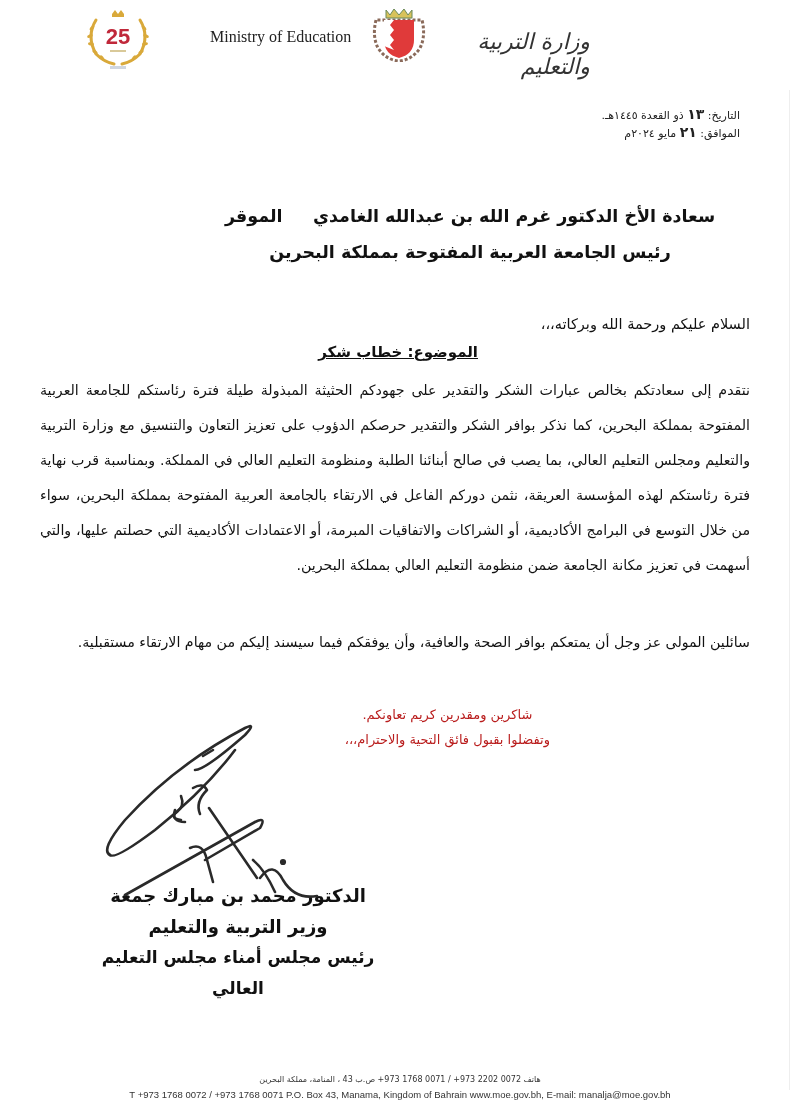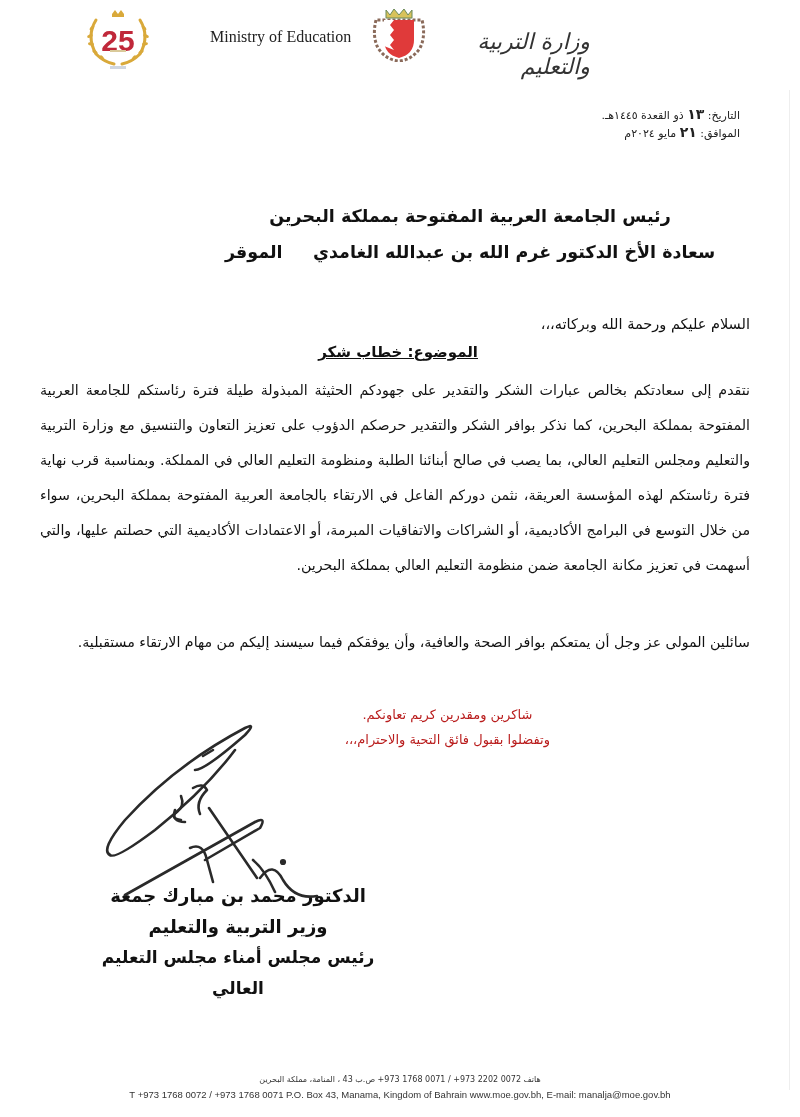--- a/index.html
+++ b/index.html
@@ -53,21 +53,21 @@
       <ellipse cx="13" cy="46" rx="3" ry="1.6" transform="rotate(35 13 46)"></ellipse>
       <ellipse cx="20" cy="52" rx="3" ry="1.6" transform="rotate(55 20 52)"></ellipse>
       <ellipse cx="62" cy="22" rx="3" ry="1.6" transform="rotate(50 62 22)"></ellipse>
       <ellipse cx="64" cy="30" rx="3" ry="1.6" transform="rotate(20 64 30)"></ellipse>
       <ellipse cx="63" cy="38" rx="3" ry="1.6" transform="rotate(-10 63 38)"></ellipse>
       <ellipse cx="59" cy="46" rx="3" ry="1.6" transform="rotate(-35 59 46)"></ellipse>
       <ellipse cx="52" cy="52" rx="3" ry="1.6" transform="rotate(-55 52 52)"></ellipse>
       <path d="M30 8 L33 4 L36 8 L39 4 L42 8 L42 11 L30 11 Z"></path>
     </g>
   </svg>
-  <div style="position:absolute;left:0;top:18px;width:72px;text-align:center;font-family:'Liberation Sans',sans-serif;font-weight:bold;font-size:30px;color:#c0283a;">25</div>
+  <div style="position:absolute;left:0;top:18px;width:72px;text-align:center;font-family:'Liberation Sans',sans-serif;font-weight:bold;font-size:22px;color:#c0283a;">25</div>
   <div style="position:absolute;left:28px;top:44px;width:16px;height:2px;background:#d9c999;"></div>
   <div style="position:absolute;left:28px;top:60px;width:16px;height:3px;background:#cfd6e0;"></div>
 </div>
 
 <div class="abs ministry-en">Ministry of Education</div>
 
 <div class="abs crest">
   <svg width="58" height="56" viewBox="0 0 58 56">
     <path d="M6 14 Q2 30 8 42 Q16 54 29 55 Q42 54 50 42 Q56 30 52 14 Z" fill="none" stroke="#8a6a5a" stroke-width="3" stroke-dasharray="3 2"></path>
     <path d="M16 4 L20 9 L24 3 L29 9 L34 3 L38 9 L42 4 L42 12 L16 12 Z" fill="#d8c25a" stroke="#6a8a5a" stroke-width="1"></path>
@@ -87,22 +87,22 @@
     <span>ذو القعدة ١٤٤٥هـ.</span>
   </div>
   <div>
     <span>الموافق:</span>
     <span class="num">٢١</span>
     <span>مايو ٢٠٢٤م</span>
   </div>
 </div>
 
 <div class="abs addressee">
+  <div style="white-space:pre;">سعادة الأخ الدكتور غرم الله بن عبدالله الغامدي     الموقر</div>
   <div>رئيس الجامعة العربية المفتوحة بمملكة البحرين</div>
-  <div style="white-space:pre;">سعادة الأخ الدكتور غرم الله بن عبدالله الغامدي     الموقر</div>
 </div>
 
 <div class="abs greeting">السلام عليكم ورحمة الله وبركاته،،،</div>
 <div class="abs subject">الموضوع: خطاب شكر</div>
 
 <div class="abs para para1">نتقدم إلى سعادتكم بخالص عبارات الشكر والتقدير على جهودكم الحثيثة المبذولة طيلة فترة رئاستكم للجامعة العربية المفتوحة بمملكة البحرين، كما نذكر بوافر الشكر والتقدير حرصكم الدؤوب على تعزيز التعاون والتنسيق مع وزارة التربية والتعليم ومجلس التعليم العالي، بما يصب في صالح أبنائنا الطلبة ومنظومة التعليم العالي في المملكة. وبمناسبة قرب نهاية فترة رئاستكم لهذه المؤسسة العريقة، نثمن دوركم الفاعل في الارتقاء بالجامعة العربية المفتوحة بمملكة البحرين، سواء من خلال التوسع في البرامج الأكاديمية، أو الشراكات والاتفاقيات المبرمة، أو الاعتمادات الأكاديمية التي حصلتم عليها، والتي أسهمت في تعزيز مكانة الجامعة ضمن منظومة التعليم العالي بمملكة البحرين.</div>
 <div class="abs para para2">سائلين المولى عز وجل أن يمتعكم بوافر الصحة والعافية، وأن يوفقكم فيما سيسند إليكم من مهام الارتقاء مستقبلية.</div>
 
 <div class="abs closing">
   <div>شاكرين ومقدرين كريم تعاونكم.</div>

